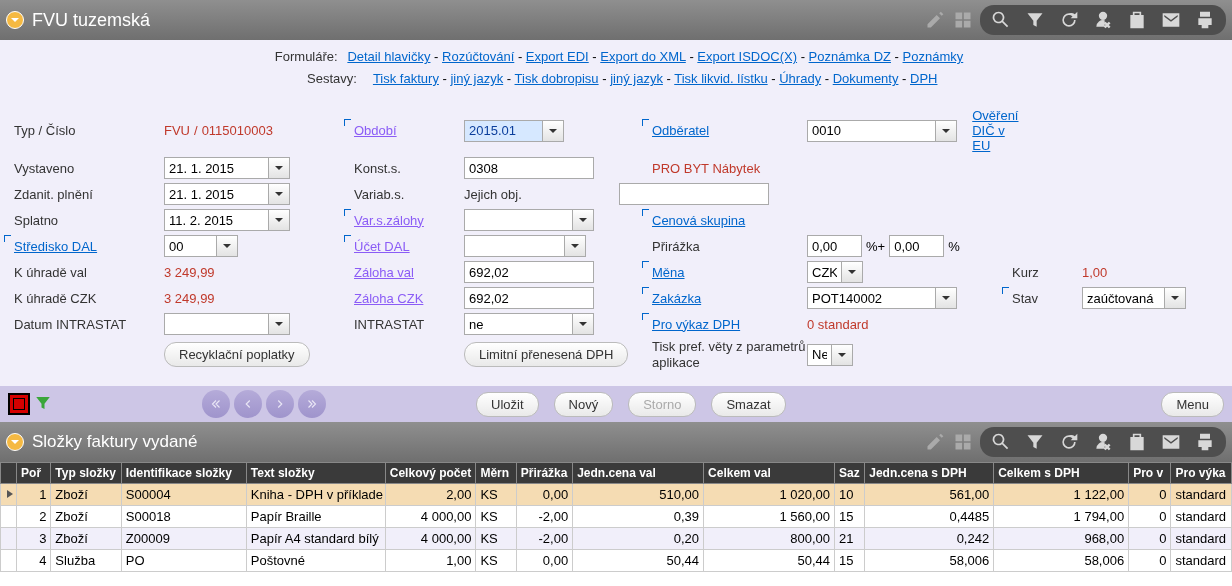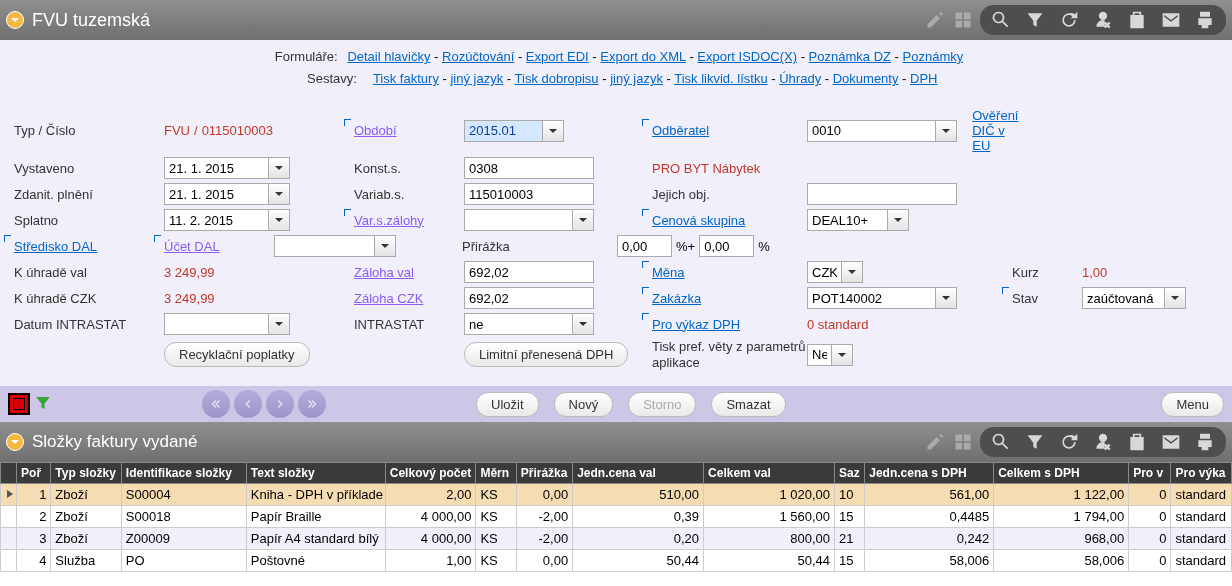--- a/index.html
+++ b/index.html
@@ -205,23 +205,20 @@
         <div class="dd">
           <input type="text" style="width: 104px;" value="21. 1. 2015">
           <span class="arrow">
             <svg viewBox="0 0 10 10">
               <path d="M1 3 L5 7 L9 3 Z"></path>
             </svg>
           </span>
         </div>
       </div>
     <div class="c3">Variab.s.</div>
-    <div class="c4">
-        <input type="text" style="width: 130px;" value="115010003">
-      </div>
     <div class="c5">Jejich obj.</div>
     <div class="c6">
         <input type="text" style="width: 150px;" value="">
       </div>
   </div>
 
   <div class="row">
     <div class="c1">Splatno</div>
     <div class="c2">
         <div class="dd">
@@ -238,34 +235,34 @@
         <div class="dd">
           <input type="text" style="width: 108px;" value="">
           <span class="arrow">
             <svg viewBox="0 0 10 10">
               <path d="M1 3 L5 7 L9 3 Z"></path>
             </svg>
           </span>
         </div>
       </div>
     <div class="c5"><a class="dotlink">Cenová skupina</a></div>
-    <div class="c6">
-        <div class="dd">
-          <input type="text" style="width: 80px;" value="DEAL10+">
-          <span class="arrow">
-            <svg viewBox="0 0 10 10">
-              <path d="M1 3 L5 7 L9 3 Z"></path>
-            </svg>
-          </span>
-        </div>
-      </div>
   </div>
 
   <div class="row">
     <div class="c1"><a class="dotlink">Středisko DAL</a></div>
+    <div class="c2">
+        <div class="dd">
+          <input type="text" style="width: 52px;" value="00">
+          <span class="arrow">
+            <svg viewBox="0 0 10 10">
+              <path d="M1 3 L5 7 L9 3 Z"></path>
+            </svg>
+          </span>
+        </div>
+      </div>
     <div class="c3"><a class="dotlink">Účet DAL</a></div>
     <div class="c4">
         <div class="dd">
           <input type="text" style="width: 100px;" value="">
           <span class="arrow">
             <svg viewBox="0 0 10 10">
               <path d="M1 3 L5 7 L9 3 Z"></path>
             </svg>
           </span>
         </div>

